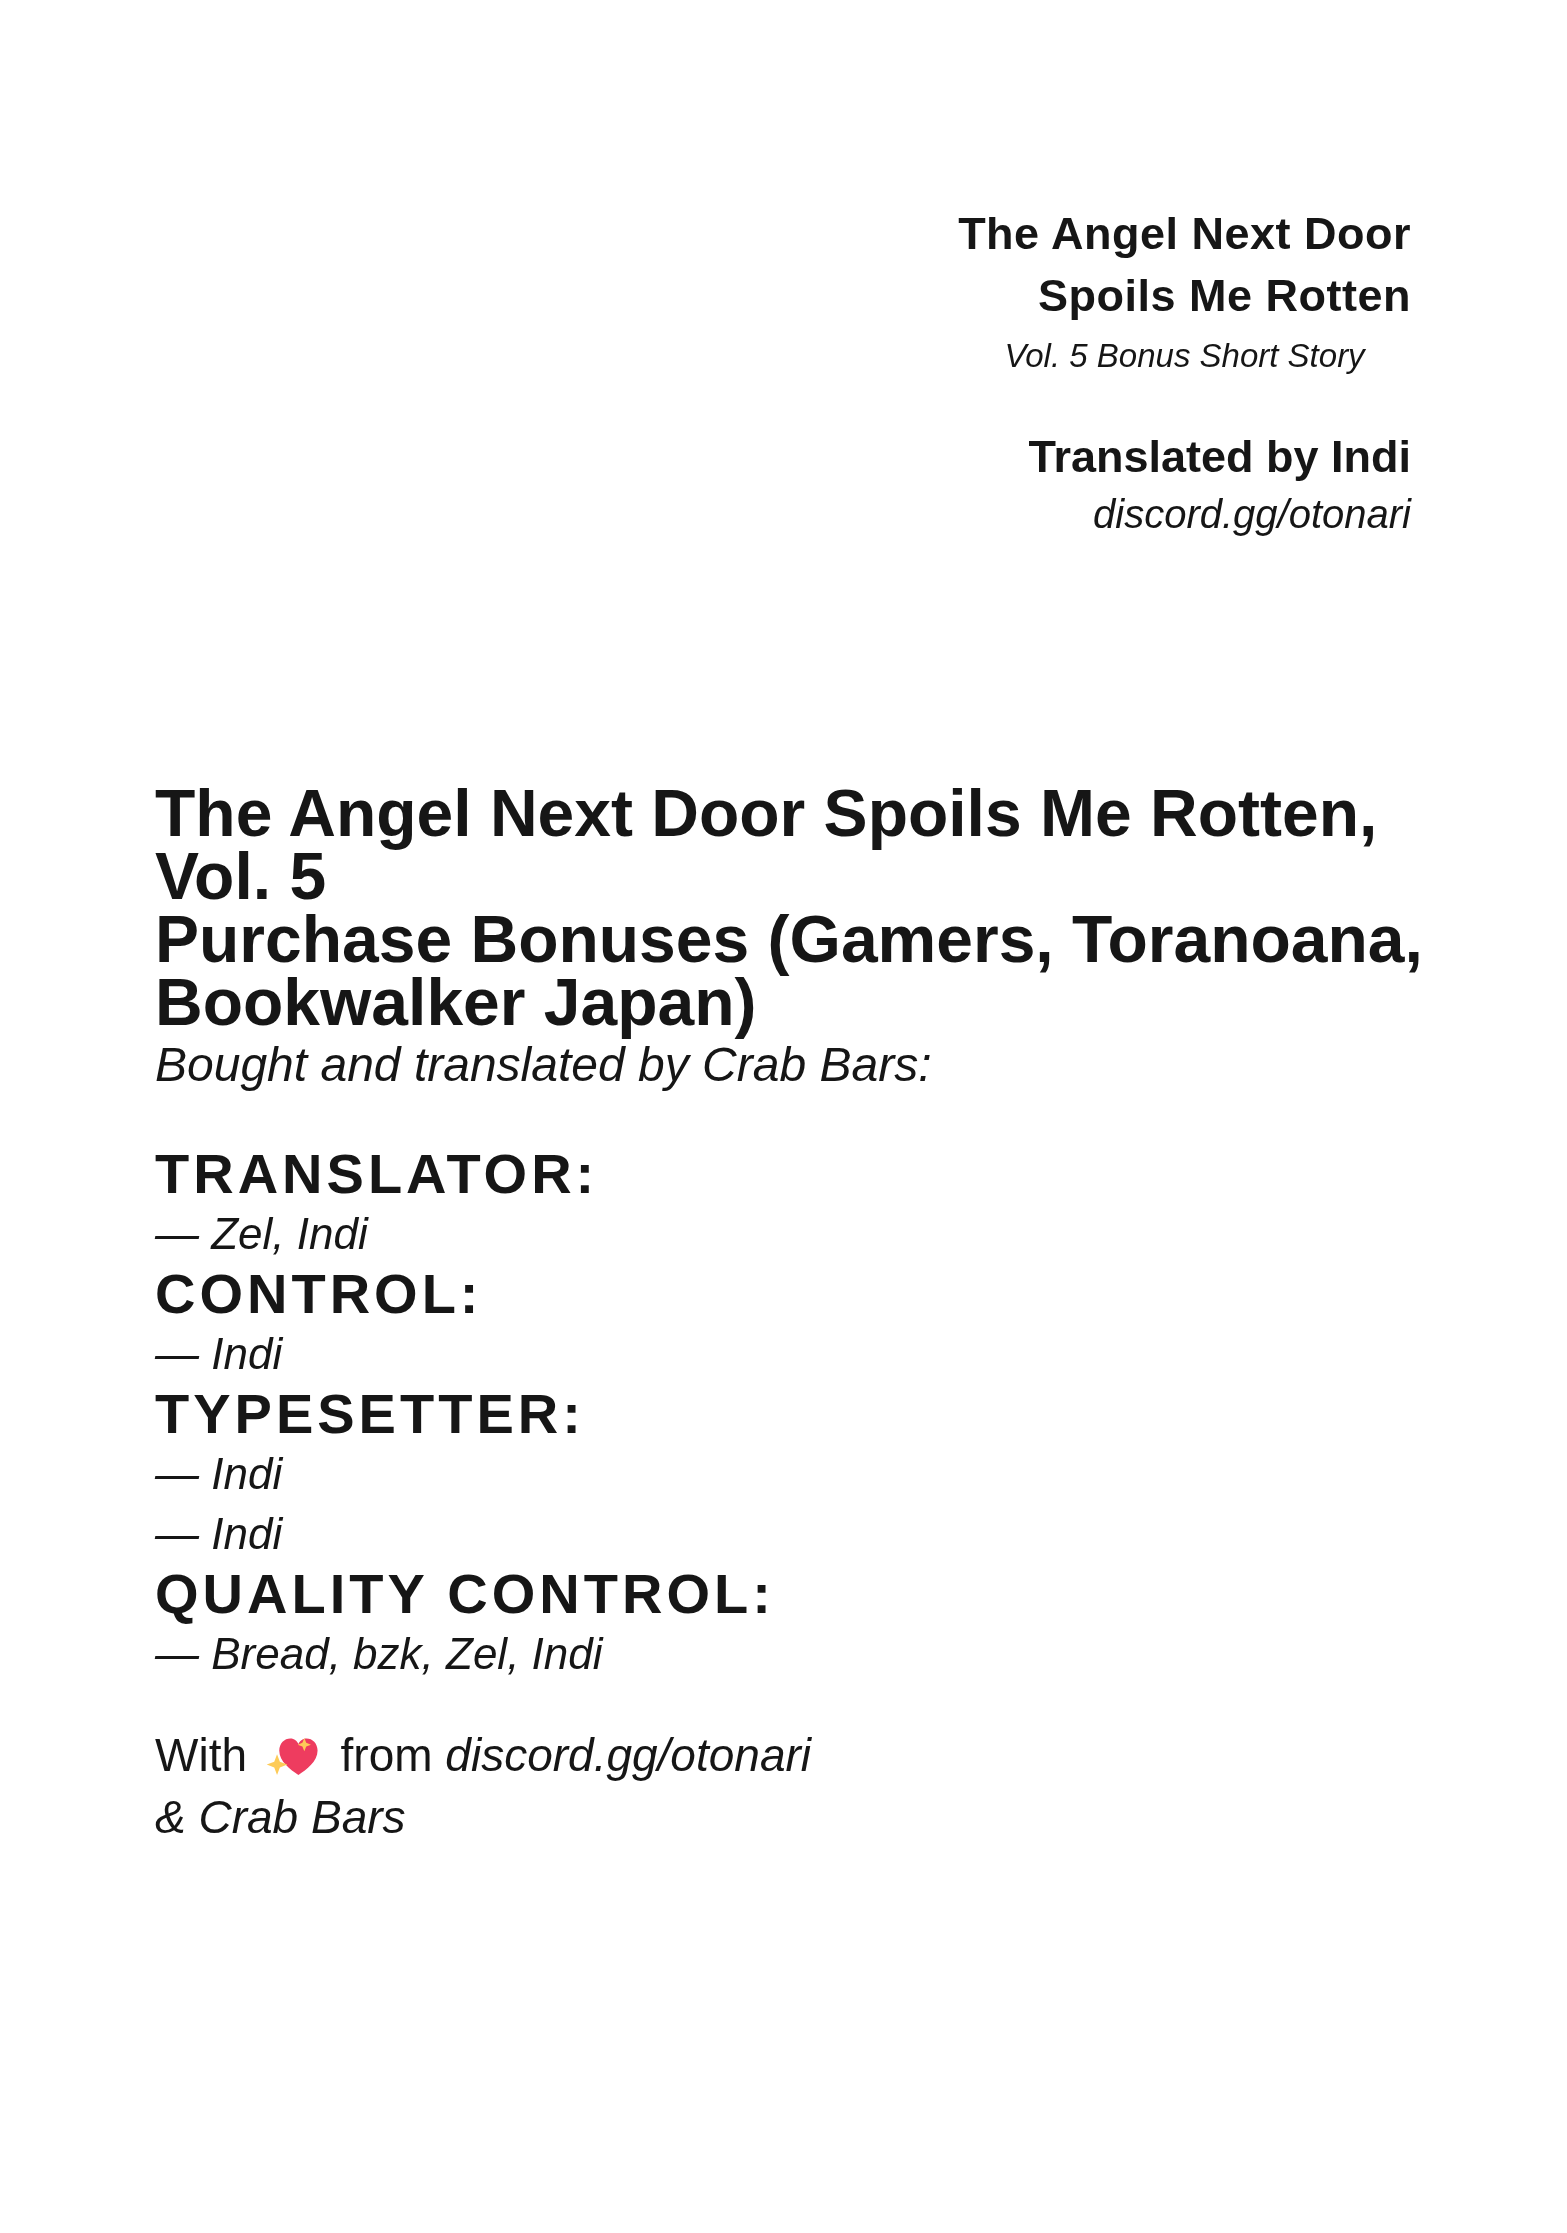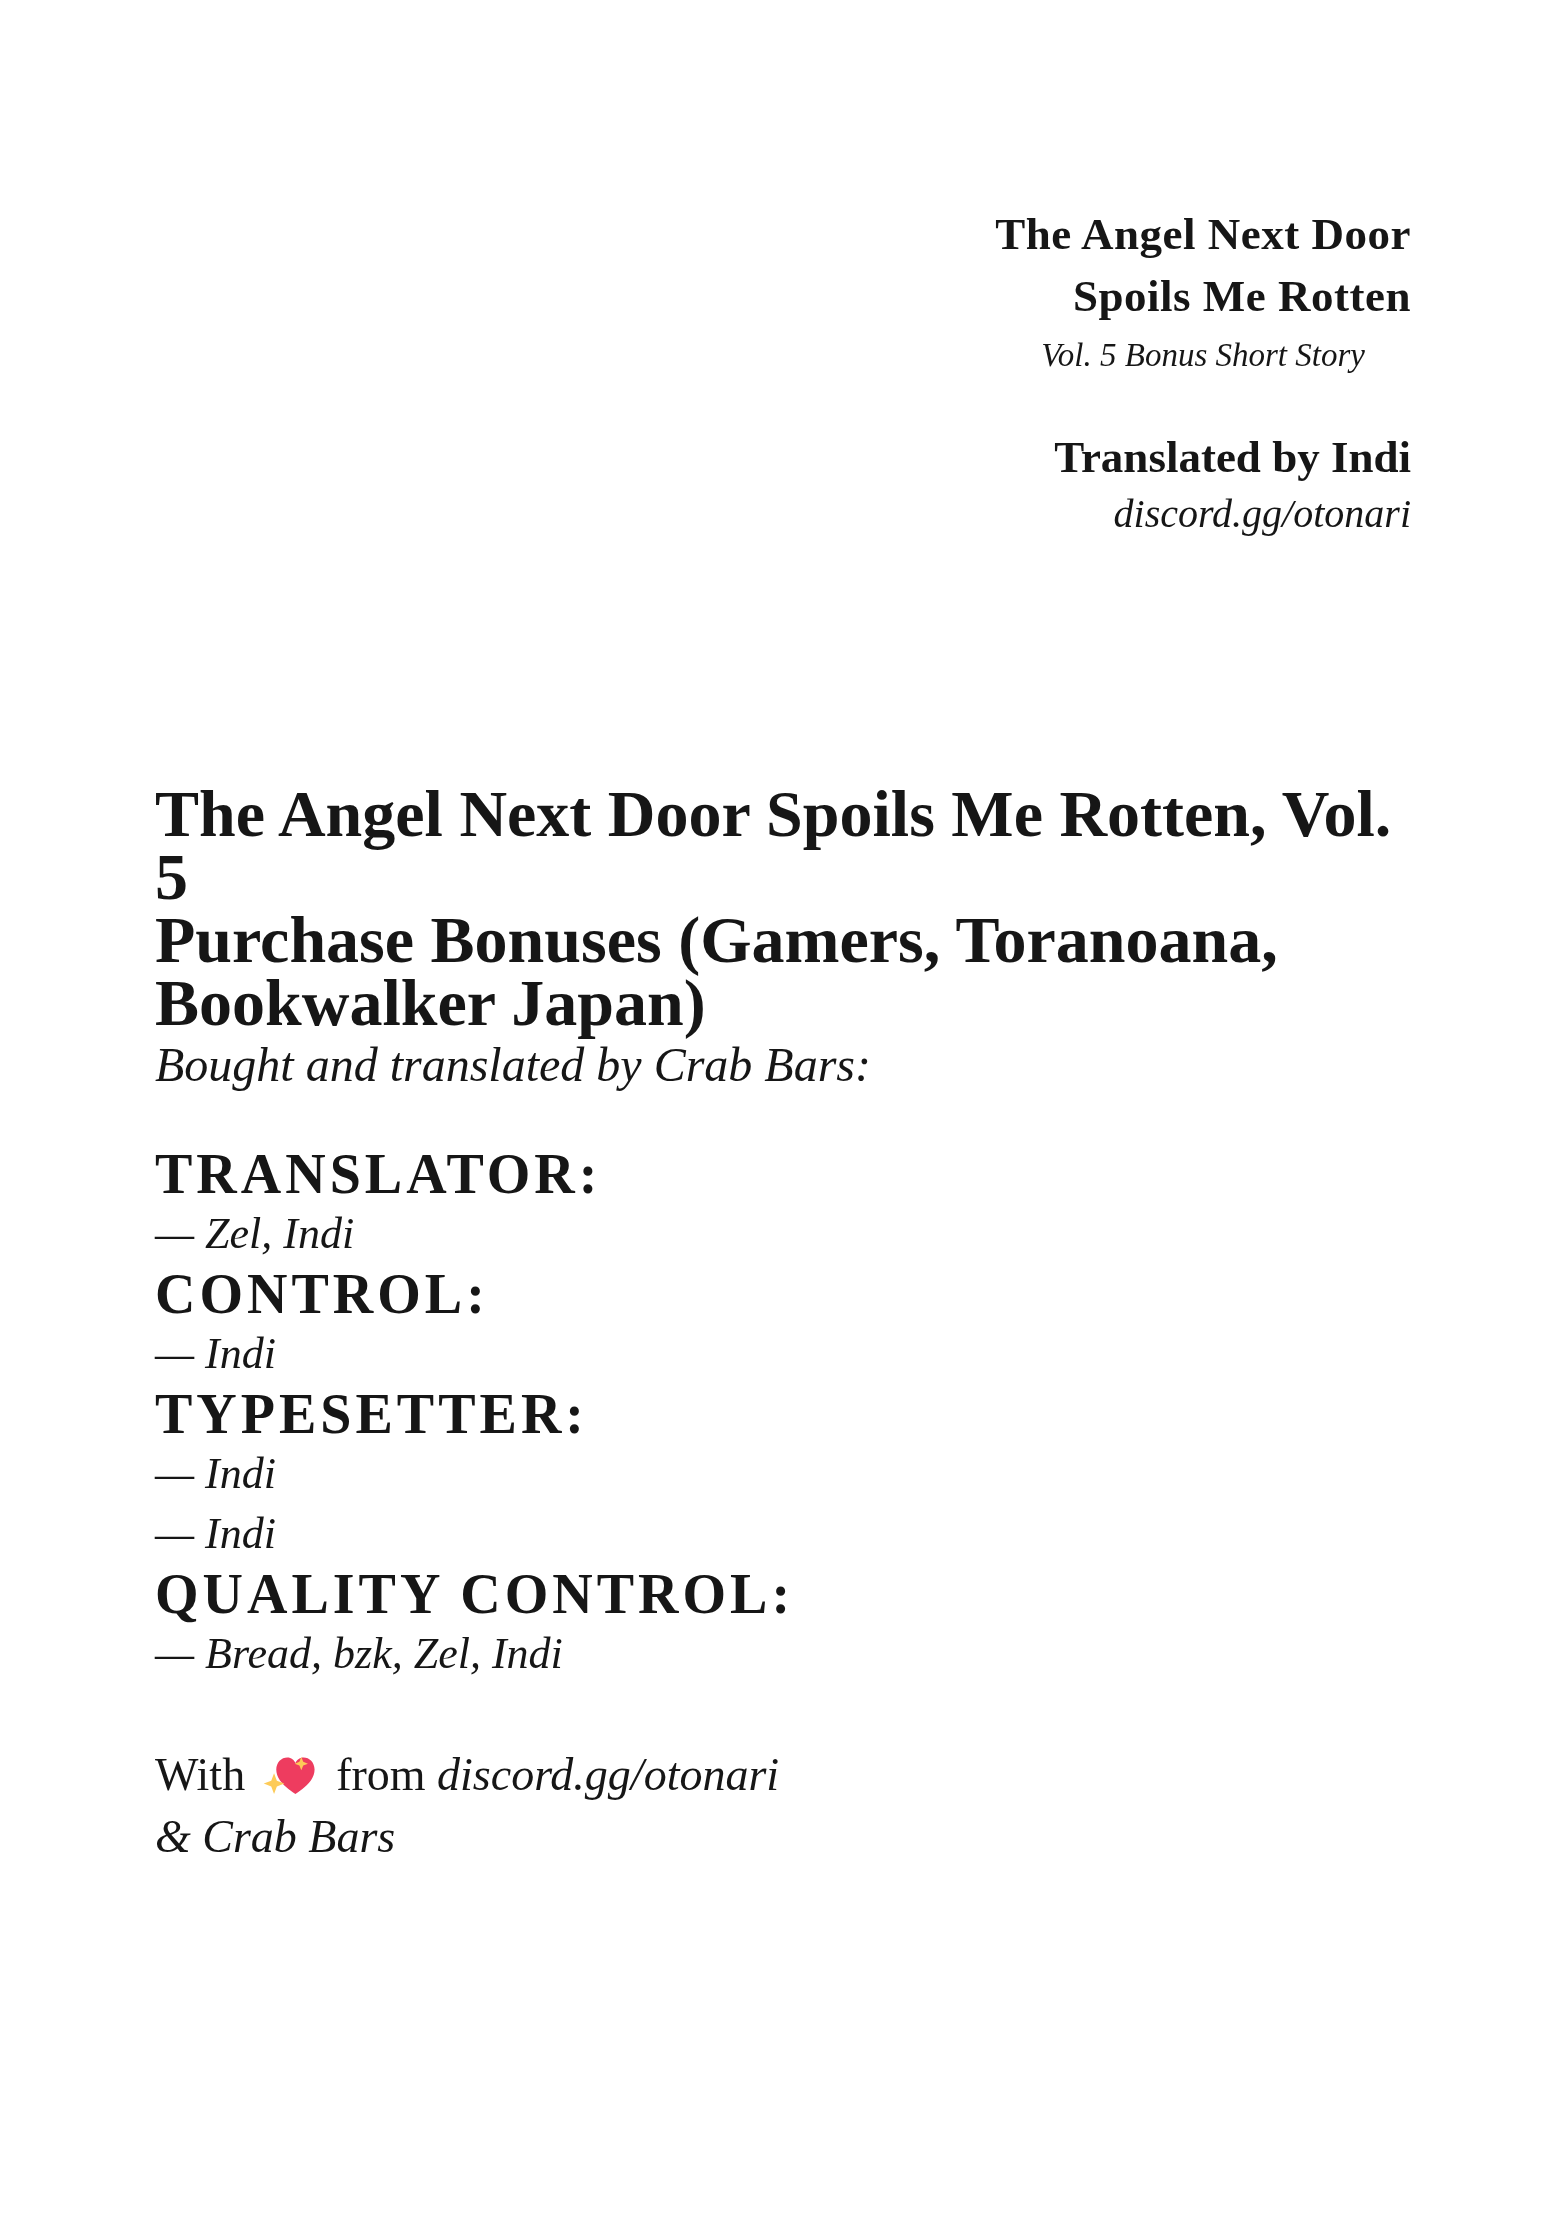--- a/index.html
+++ b/index.html
@@ -8,21 +8,21 @@
     padding: 0;
     background: #ffffff;
   }
   .page {
     position: relative;
     width: 1567px;
     height: 1947px;
     background: #ffffff;
     overflow: hidden;
     color: #161616;
-    font-family: Liberation Serif, serif;
+    font-family: Liberation Sans, sans-serif;
   }
 
   
   .header-block {
     position: absolute;
     top: 203px;
     right: 156px;
     text-align: right;
   }
   .hdr-title {
@@ -75,21 +75,21 @@
     font-weight: 700;
     letter-spacing: 4px;
     line-height: 60px;
   }
   .credit-names {
     font-size: 44px;
     font-style: italic;
     line-height: 60px;
   }
   .footer-note {
-    margin-top: 60px;
+    margin-top: 40px;
     font-size: 46px;
     line-height: 62px;
   }
   .italic { font-style: italic; }
   .heart-icon {
     display: inline-block;
     width: 56px;
     height: 50px;
     vertical-align: -9px;
     margin: 0 6px;

